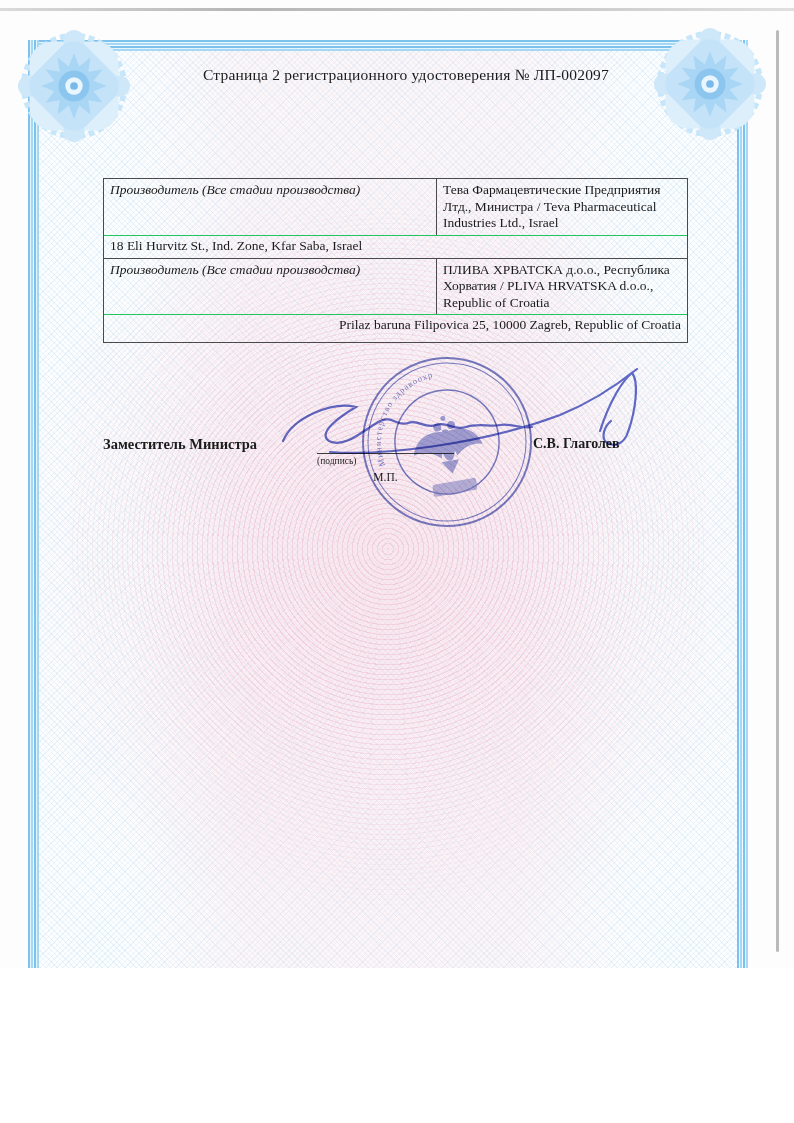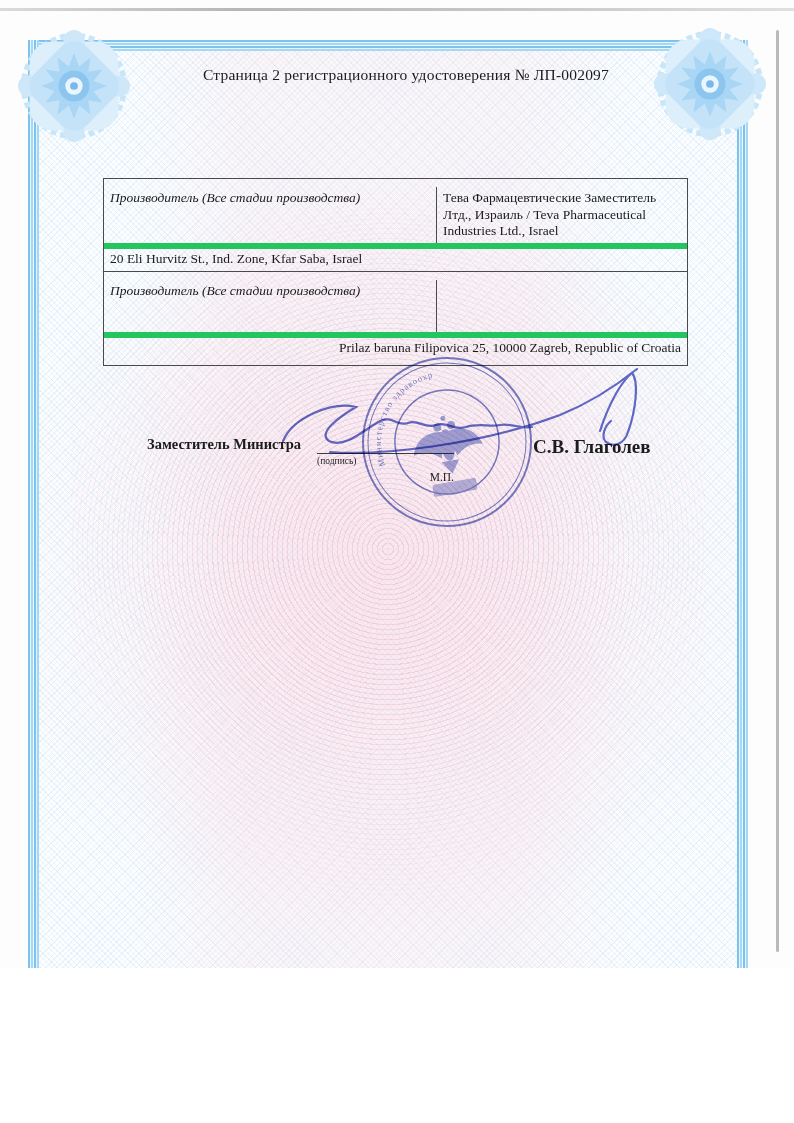--- a/index.html
+++ b/index.html
@@ -40,32 +40,32 @@
   .rosette{position:absolute;width:116px;height:116px;}
   .hole{position:absolute;left:687px;top:1043px;width:25px;height:25px;border-radius:50%;
     background:radial-gradient(circle at 40% 38%,#4a4a4a,#262626 70%);box-shadow:0 0 4px rgba(0,0,0,.35);}
   
   .doc-header{position:absolute;left:0;right:0;top:66px;text-align:center;
     padding-left:18px;font-size:15.5px;letter-spacing:.2px;}
   .tbl{position:absolute;left:103px;top:178px;width:585px;
     border:1px solid #4a4a4a;font-size:13.5px;line-height:16.5px;box-sizing:border-box;}
   .tbl-header{min-height:50px;padding:3px 6px 4px;font-weight:bold;
     border-bottom:1px solid #4a4a4a;box-sizing:border-box;}
-  .tbl-row{display:flex;border-bottom:6px solid #22c55e;margin-top:8px;}
+  .tbl-row{display:flex;border-bottom:1px solid #22c55e;}
   .cell-role{width:333px;min-width:333px;padding:3px 6px;font-style:italic;
     border-right:1px solid #4a4a4a;box-sizing:border-box;}
   .cell-name{flex:1;padding:3px 6px;box-sizing:border-box;}
   .row-main1{min-height:54px;} .row-main2{min-height:52px;}
   .tbl-address{padding:2px 6px 3px;border-bottom:1px solid #4a4a4a;box-sizing:border-box;}
   .addr1{min-height:23px;} .addr2{min-height:27px;border-bottom:none;text-align:right;}
-  .sig-position{position:absolute;left:103px;top:436px;font-weight:bold;font-size:14.5px;margin-left:44px;}
-  .sig-name{position:absolute;left:533px;top:436px;font-weight:bold;font-size:19px;}
+  .sig-position{position:absolute;left:103px;top:436px;font-weight:bold;font-size:14.5px;}
+  .sig-name{position:absolute;left:533px;top:436px;font-weight:bold;font-size:14px;}
   .sig-line{position:absolute;left:317px;top:453px;width:137px;border-top:1.5px solid #3d3d3d;}
   .sig-caption{position:absolute;left:317px;top:456px;width:137px;text-align:left;font-size:9.5px;color:#222;}
-  .sig-mp{position:absolute;left:317px;top:471px;width:137px;text-align:right;font-size:11.5px;}
+  .sig-mp{position:absolute;left:317px;top:471px;width:137px;text-align:center;font-size:11.5px;}
   .stamp{position:absolute;left:359px;top:354px;width:176px;height:176px;
     mix-blend-mode:multiply;opacity:.88;}
   .autograph{position:absolute;left:255px;top:355px;width:400px;height:115px;
     mix-blend-mode:multiply;opacity:.92;}
 </style>
 </head>
 <body>
 
 <div class="page">
 
@@ -108,25 +108,26 @@
     </svg>
   <svg class="rosette" style="left:641px;top:997px" viewBox="0 0 120 120">
       <use href="#rosette"></use>
     </svg>
 
   <div class="doc-header">Страница 2 регистрационного удостоверения № ЛП-002097</div>
 
   <div class="tbl">
     <div class="tbl-row row-main1">
       <div class="cell-role">Производитель (Все стадии производства)</div>
-      <div class="cell-name">Тева Фармацевтические Заместитель Лтд., Израиль / Teva Pharmaceutical Industries Ltd., Israel</div>
+      <div class="cell-name">Тева Фармацевтические Предприятия Лтд., Министра / Teva Pharmaceutical Industries Ltd., Israel</div>
     </div>
-    <div class="tbl-address addr1">20 Eli Hurvitz St., Ind. Zone, Kfar Saba, Israel</div>
+    <div class="tbl-address addr1">18 Eli Hurvitz St., Ind. Zone, Kfar Saba, Israel</div>
     <div class="tbl-row row-main2">
       <div class="cell-role">Производитель (Все стадии производства)</div>
+      <div class="cell-name">ПЛИВА ХРВАТСКА д.о.о., Республика Хорватия / PLIVA HRVATSKA d.o.o., Republic of Croatia</div>
     </div>
     <div class="tbl-address addr2">Prilaz baruna Filipovica 25, 10000 Zagreb, Republic of Croatia</div>
   </div>
 
   <div class="sig-position">Заместитель Министра</div>
   <div class="sig-name">С.В. Глаголев</div>
   <div class="sig-line"></div>
   <div class="sig-caption">(подпись)</div>
   <div class="sig-mp">М.П.</div>
 

